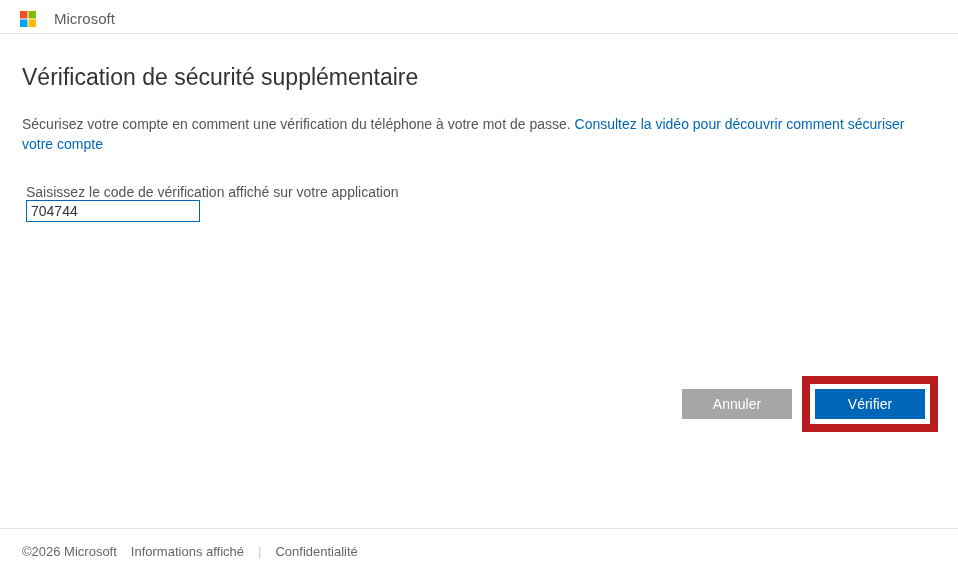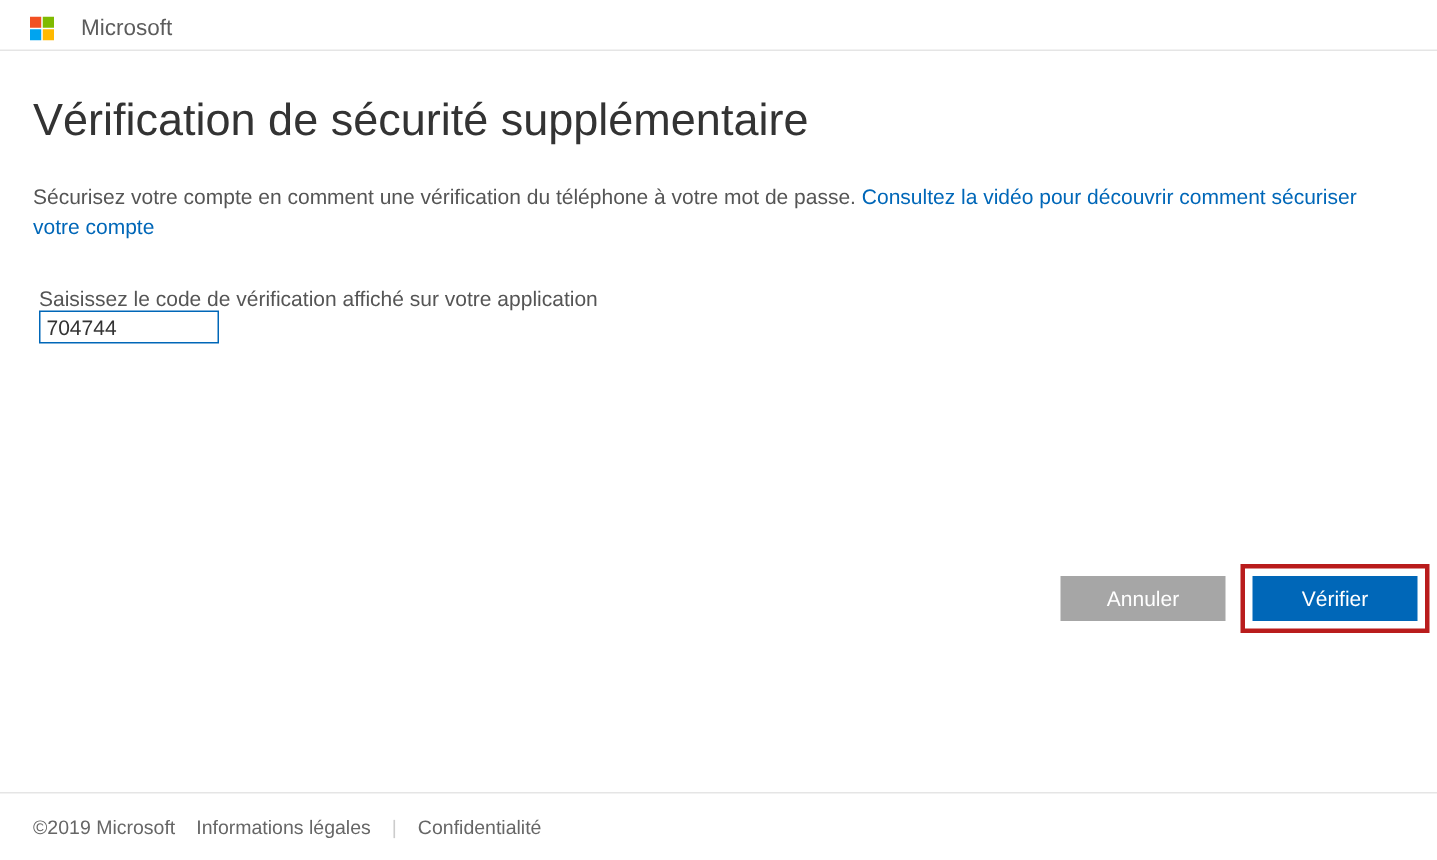--- a/index.html
+++ b/index.html
@@ -29,21 +29,21 @@
     }
     .ms-label {
       font-size: 15px;
       color: #5c5c5c;
       font-weight: 500;
     }
     .content {
       padding: 30px 22px 0 22px;
     }
     .page-title {
-      font-size: 30px;
+      font-size: 23px;
       font-weight: 300;
       color: #333;
       margin-bottom: 24px;
     }
     .intro {
       font-size: 14px;
       color: #555;
       margin-bottom: 30px;
       line-height: 1.4;
     }
@@ -57,55 +57,55 @@
       color: #333;
       margin-left: 4px;
       margin-bottom: 14px;
     }
     .instruction {
       font-size: 14px;
       color: #555;
       margin-left: 4px;
     }
     .code-input {
-      width: 120px;
+      width: 174px;
       height: 22px;
       border: 1px solid #0067b8;
       outline: none;
       padding: 2px 4px;
       font-size: 14px;
       font-family: inherit;
       color: #333;
       margin-left: 4px;
     }
     .actions {
       position: absolute;
       top: 376px;
-      right: 5px;
+      right: 20px;
       display: flex;
       gap: 10px;
       align-items: center;
     }
     .btn {
       width: 110px;
       height: 30px;
       border: none;
       font-size: 14px;
       font-family: inherit;
       cursor: pointer;
       color: #fff;
     }
     .btn-cancel {
       background: #a6a6a6;
     }
     .btn-verify {
       background: #0067b8;
     }
     .highlight-box {
-      border: 3px solid #b91c1c;
+      border: 8px solid #b91c1c;
       padding: 5px;
       display: inline-flex;
     }
     .footer {
       position: absolute;
       bottom: 14px;
       left: 22px;
       font-size: 13px;
       color: #666;
       display: flex;
@@ -157,17 +157,17 @@
 
 <div class="actions">
   <button class="btn btn-cancel">Annuler</button>
   <span class="highlight-box">
     <button class="btn btn-verify">Vérifier</button>
   </span>
 </div>
 
 <div class="footer-divider"></div>
 <div class="footer">
-  <span>©2019 Microsoft</span>
-  <a href="#">Informations légales</a>
+  <span>©2026 Microsoft</span>
+  <a href="#">Informations affiché</a>
   <span class="footer-sep">|</span>
   <a href="#">Confidentialité</a>
 </div>
 
 </body></html>

